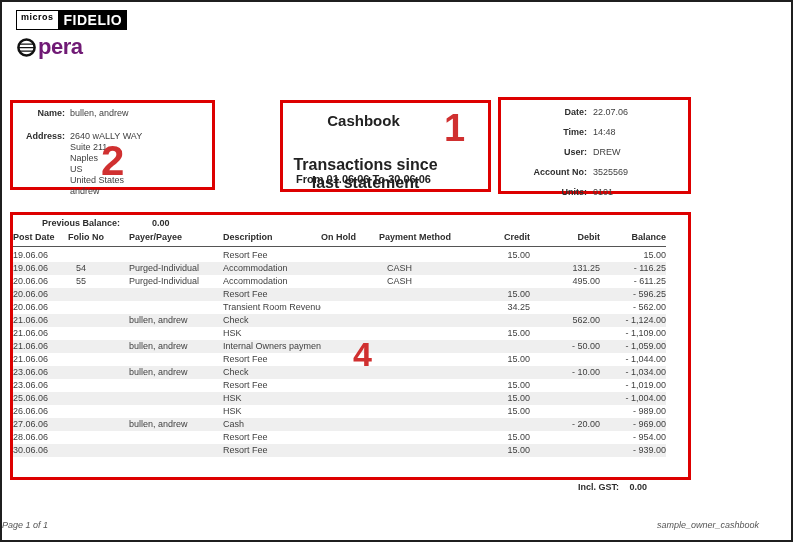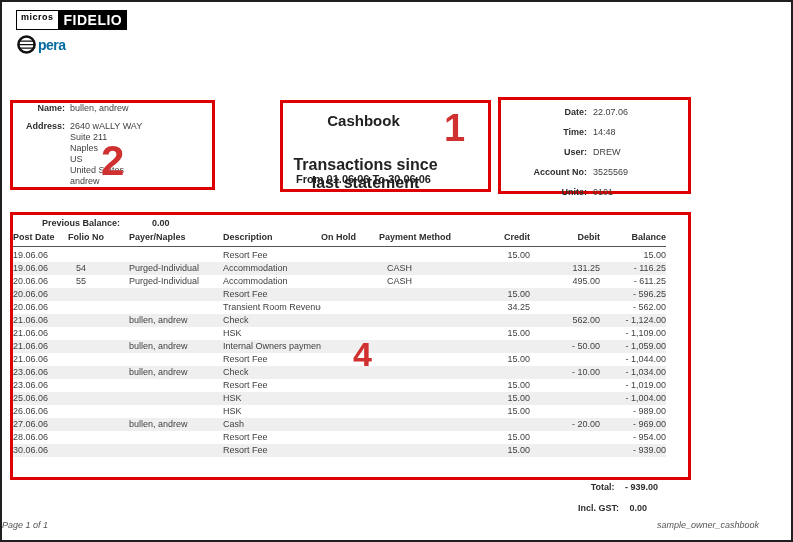--- a/index.html
+++ b/index.html
@@ -21,37 +21,37 @@
   .logo-top { display: flex; align-items: stretch; }
   .micros {
     border: 1px solid #000; color: #000; background: #fff;
     font-size: 9px; font-weight: bold; padding: 1px 4px; letter-spacing: .5px;
   }
   .fidelio {
     background: #000; color: #fff; font-size: 14px; font-weight: bold;
     padding: 2px 5px; letter-spacing: .5px; display:flex; align-items:center;
   }
   .opera { margin-top: 4px; display: flex; align-items: center; gap: 1px; }
-  .opera-word { font-size: 14px; font-weight: bold; color: #0369a1; letter-spacing: -0.5px; }
+  .opera-word { font-size: 22px; font-weight: bold; color: #701a75; letter-spacing: -0.5px; }
 
   
   .redbox { position: absolute; border: 3px solid #dd0000; }
   .callout {
     position: absolute; font-weight: bold; color: #d03030;
     font-family: "Liberation Sans", sans-serif; line-height: 1;
   }
 
   
   .trustee { left: 508px; top: 8px; width: 181px; height: 84px; }
   .trustee-lines { padding: 5px 0 0 6px; font-size: 9px; line-height: 12px; color: #3f3f3f; }
   .callout-3 { left: 62px; top: 14px; font-size: 44px; }
 
   
   .acct { left: 8px; top: 98px; width: 205px; height: 90px; font-size: 9px; }
-  .acct-grid { display: grid; grid-template-columns: 52px auto; }
+  .acct-grid { display: grid; grid-template-columns: 52px auto; padding-top: 5px; }
   .acct-label { text-align: right; font-weight: bold; color: #2e2e2e; line-height: 11px; }
   .acct-val { margin-left: 5px; line-height: 11px; }
   .acct-row2 { margin-top: 7px; }
   .addr-line { line-height: 11px; }
   .callout-2 { left: 88px; top: 37px; font-size: 42px; }
 
   
   .titlebox { left: 278px; top: 98px; width: 211px; height: 92px; color: #222; }
   .cb-title { position: absolute; top: 9px; left: 0; width: 100%; padding-right: 44px;
     text-align: center; font-size: 15px; font-weight: bold; }
@@ -166,21 +166,21 @@
 
   <div class="redbox tablebox">
     <div class="prevbal">
       <span>Previous Balance:</span>
       <span class="prevbal-val">0.00</span>
     </div>
 
     <div class="tgrid thead">
       <span class="td">Post Date</span>
       <span class="td">Folio No</span>
-      <span class="td">Payer/Naples</span>
+      <span class="td">Payer/Payee</span>
       <span class="td">Description</span>
       <span class="td">On Hold</span>
       <span class="td">Payment Method</span>
       <span class="td num">Credit</span>
       <span class="td num">Debit</span>
       <span class="td num">Balance</span>
     </div>
 
     <div class="tbody">
         <div class="tgrid tr">
@@ -355,24 +355,20 @@
     <span class="td">Resort Fee</span>
     <span class="td"></span>
     <span class="td pad"></span>
     <span class="td num">15.00</span>
     <span class="td num"></span>
     <span class="td num">- 939.00</span>
   </div>
       </div>
 
     <div class="totals">
-      <div class="total-line">
-        <span>Total:</span>
-        <span class="total-val">- 939.00</span>
-      </div>
       <div class="gst-line">
         <span>Incl. GST:</span>
         <span class="gst-val">0.00</span>
       </div>
     </div>
 
     <span class="callout callout-4">4</span>
   </div>
 
   <div class="footer-page">Page 1 of 1</div>

